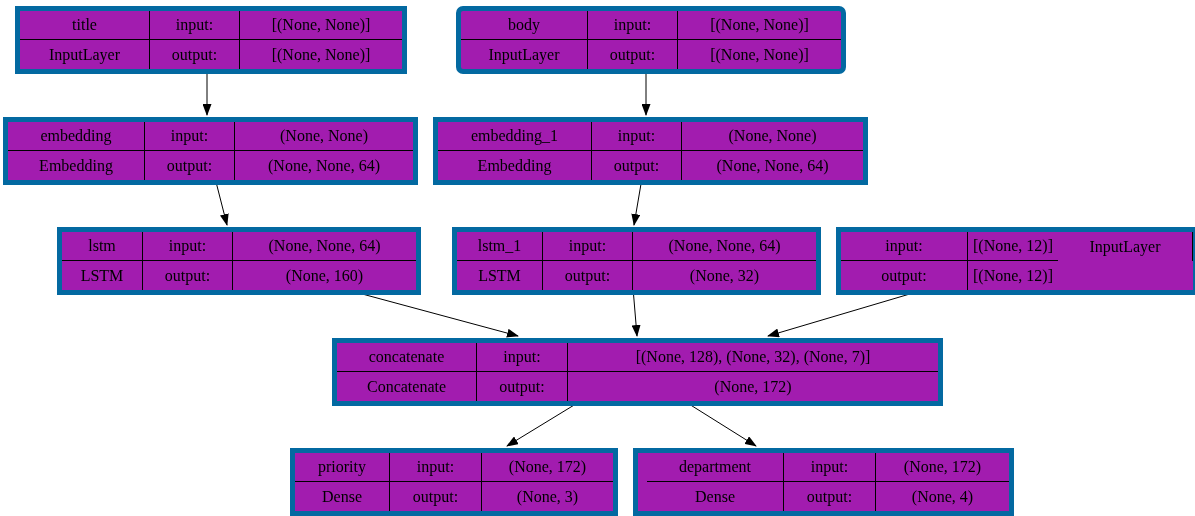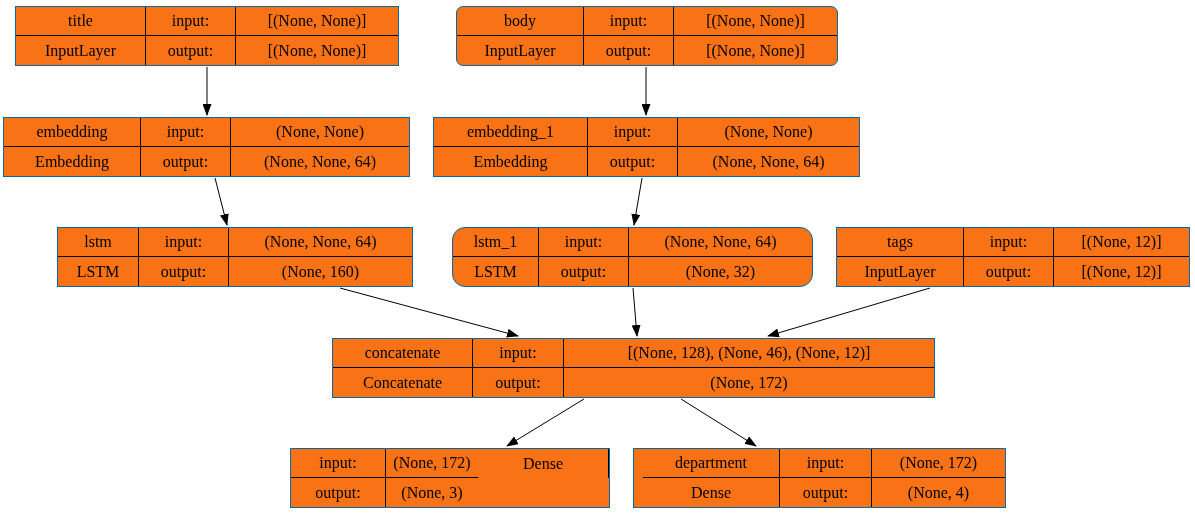--- a/index.html
+++ b/index.html
@@ -22,22 +22,22 @@
     left: 0;
     top: 0;
     width: 1195px;
     height: 516px;
     pointer-events: none;
   }
   .node {
     position: absolute;
     display: grid;
     grid-template-rows: 29px 29px;
-    border: 1px solid #0369a1;
-    background: #f97316;
+    border: 5px solid #0369a1;
+    background: #a21caf;
     box-sizing: content-box;
   }
   .cell {
     display: flex;
     align-items: center;
     justify-content: center;
     white-space: nowrap;
     padding: 0 4px;
     box-sizing: border-box;
     overflow: hidden;
@@ -105,48 +105,48 @@
 
   <div class="node" style="left:57px;top:227px;grid-template-columns:81px 90px 183px;">
     <div class="cell br bb">lstm</div>
     <div class="cell br bb">input:</div>
     <div class="cell bb">(None, None, 64)</div>
     <div class="cell br">LSTM</div>
     <div class="cell br">output:</div>
     <div class="cell">(None, 160)</div>
   </div>
 
-  <div class="node" style="left:452px;top:227px;grid-template-columns:86px 90px 183px;border-radius:13px;">
+  <div class="node" style="left:452px;top:227px;grid-template-columns:86px 90px 183px;">
     <div class="cell br bb">lstm_1</div>
     <div class="cell br bb">input:</div>
     <div class="cell bb">(None, None, 64)</div>
     <div class="cell br">LSTM</div>
     <div class="cell br">output:</div>
     <div class="cell">(None, 32)</div>
   </div>
 
   <div class="node" style="left:836px;top:227px;grid-template-columns:127px 90px 135px;">
-    <div class="cell br bb">tags</div>
     <div class="cell br bb">input:</div>
     <div class="cell bb">[(None, 12)]</div>
     <div class="cell br">InputLayer</div>
     <div class="cell br">output:</div>
     <div class="cell">[(None, 12)]</div>
   </div>
 
   <div class="node" style="left:332px;top:338px;grid-template-columns:140px 91px 370px;text-align:center;">
     <div class="cell br bb">concatenate</div>
     <div class="cell br bb">input:</div>
-    <div class="cell bb">[(None, 128), (None, 46), (None, 12)]</div>
+    <div class="cell bb">[(None, 128), (None, 32), (None, 7)]</div>
     <div class="cell br">Concatenate</div>
     <div class="cell br">output:</div>
     <div class="cell">(None, 172)</div>
   </div>
 
   <div class="node" style="left:290px;top:448px;grid-template-columns:95px 92px 131px;">
+    <div class="cell br bb">priority</div>
     <div class="cell br bb">input:</div>
     <div class="cell bb">(None, 172)</div>
     <div class="cell br">Dense</div>
     <div class="cell br">output:</div>
     <div class="cell">(None, 3)</div>
   </div>
 
   <div class="node" style="left:633px;top:448px;grid-template-columns:137px 92px 133px;padding-left:9px;">
     <div class="cell br bb">department</div>
     <div class="cell br bb">input:</div>

